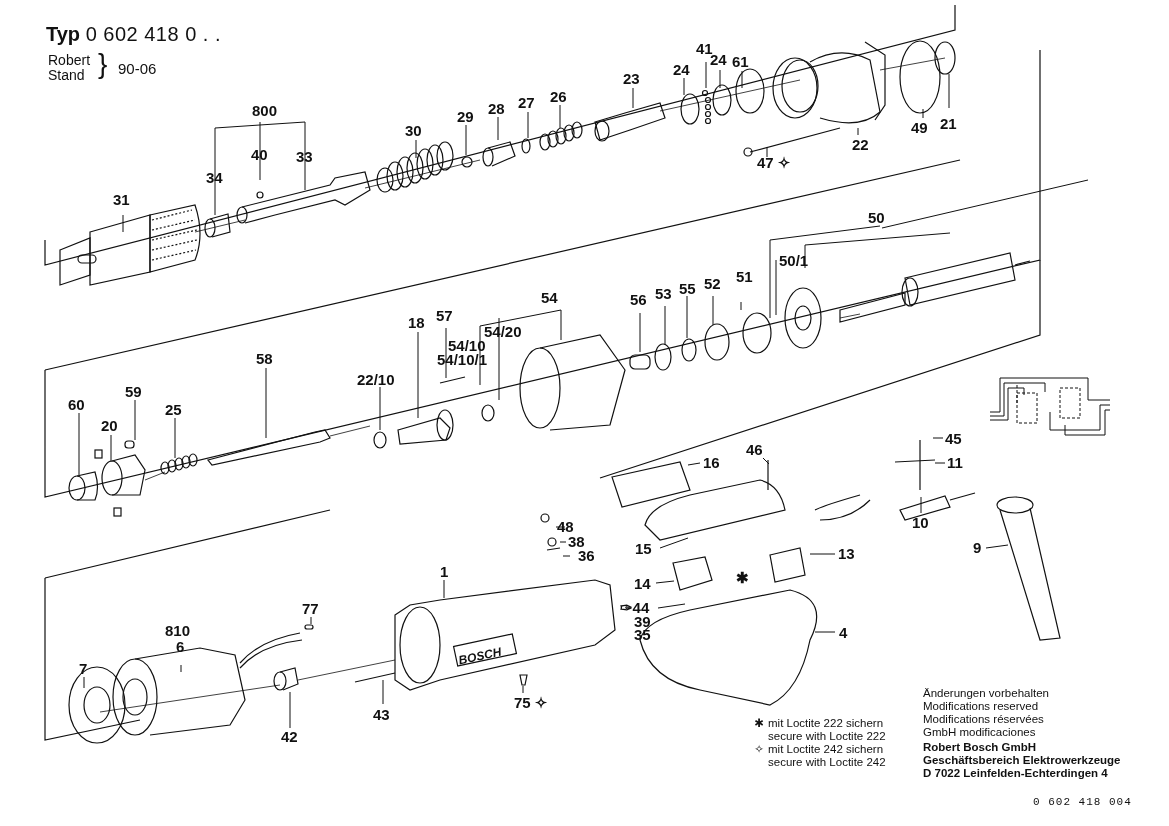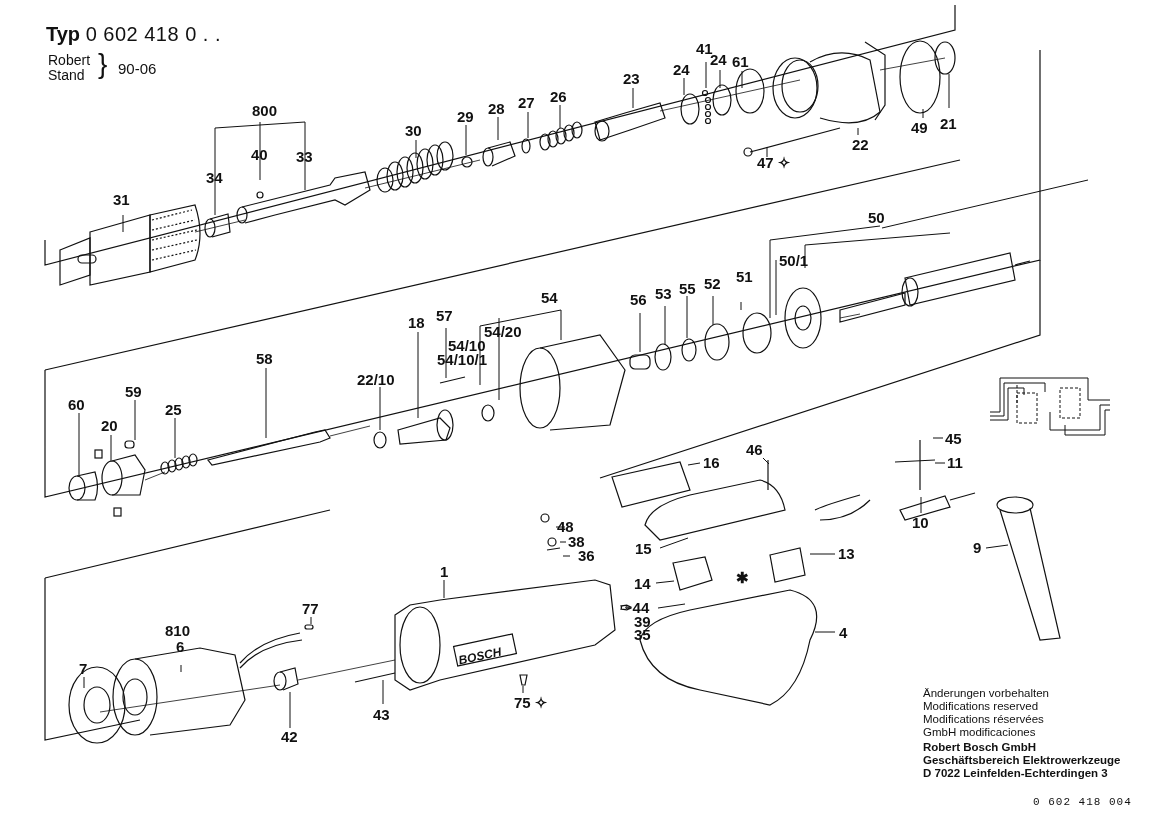--- a/index.html
+++ b/index.html
@@ -353,25 +353,35 @@
       <text class="plbl" x="165" y="636">810</text>
       <text class="plbl" x="176" y="652">6</text>
       <text class="plbl" x="79" y="674">7</text>
       <text class="plbl" x="281" y="742">42</text>
       <text class="plbl" x="373" y="720">43</text>
       <text class="plbl" x="514" y="708">75 ✧</text>
       <text x="458" y="660" font-size="12" font-weight="bold" font-style="italic" fill="#111" transform="rotate(-12 480 655)" font-family="Liberation Sans, sans-serif">BOSCH</text>
     </g>
   </svg>
 
+  <div class="notes notes-left">
+    <div>
+      <span class="sym">✱</span><span>mit Loctite 222 sichern</span>
+    </div>
+    <div style="padding-left:18px">secure with Loctite 222</div>
+    <div>
+      <span class="sym">✧</span><span>mit Loctite 242 sichern</span>
+    </div>
+    <div style="padding-left:18px">secure with Loctite 242</div>
+  </div>
 
   <div class="notes notes-right">
     <div>Änderungen vorbehalten</div>
     <div>Modifications reserved</div>
     <div>Modifications réservées</div>
     <div>GmbH modificaciones</div>
     <div class="b" style="margin-top:2px">Robert Bosch GmbH</div>
     <div class="b">Geschäftsbereich Elektrowerkzeuge</div>
-    <div class="b">D 7022 Leinfelden-Echterdingen 3</div>
+    <div class="b">D 7022 Leinfelden-Echterdingen 4</div>
   </div>
 
   <div class="docnum">0 602 418 004</div>
 </div>
 
 </body></html>

